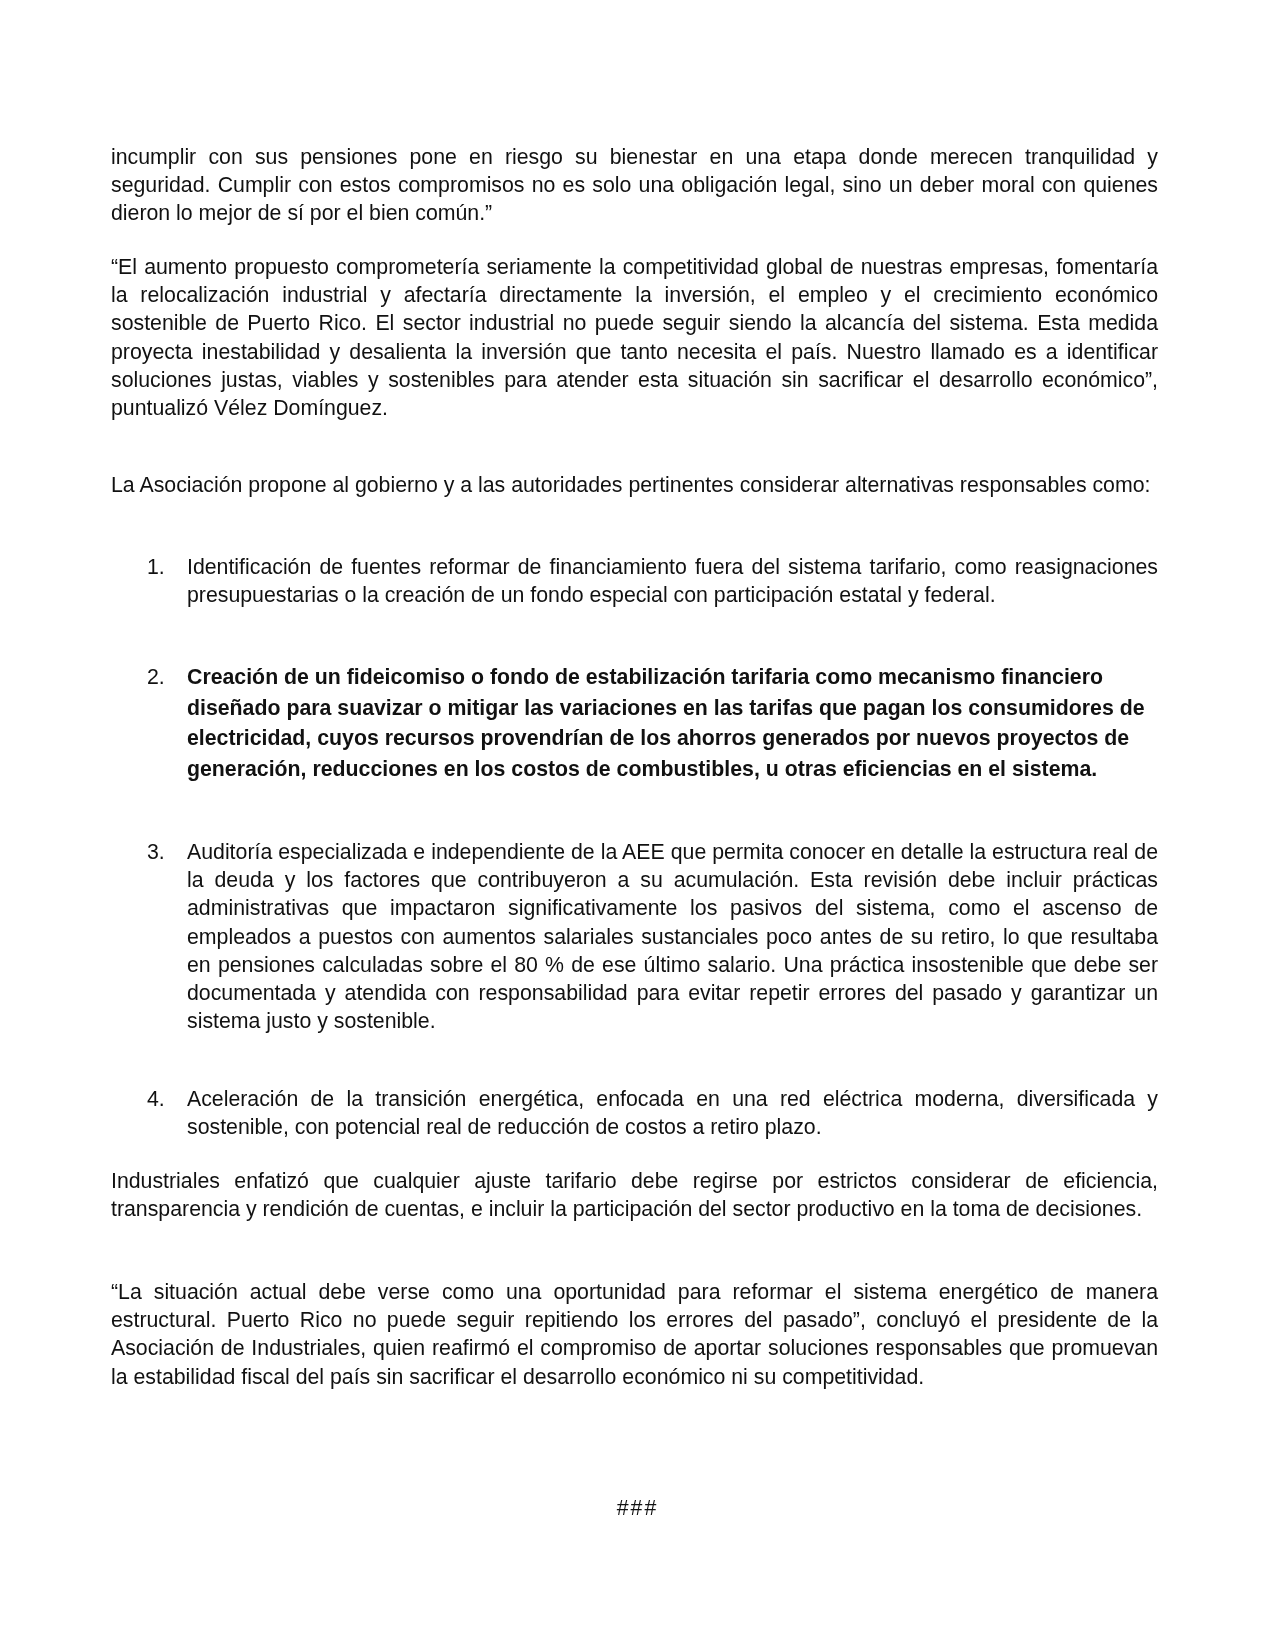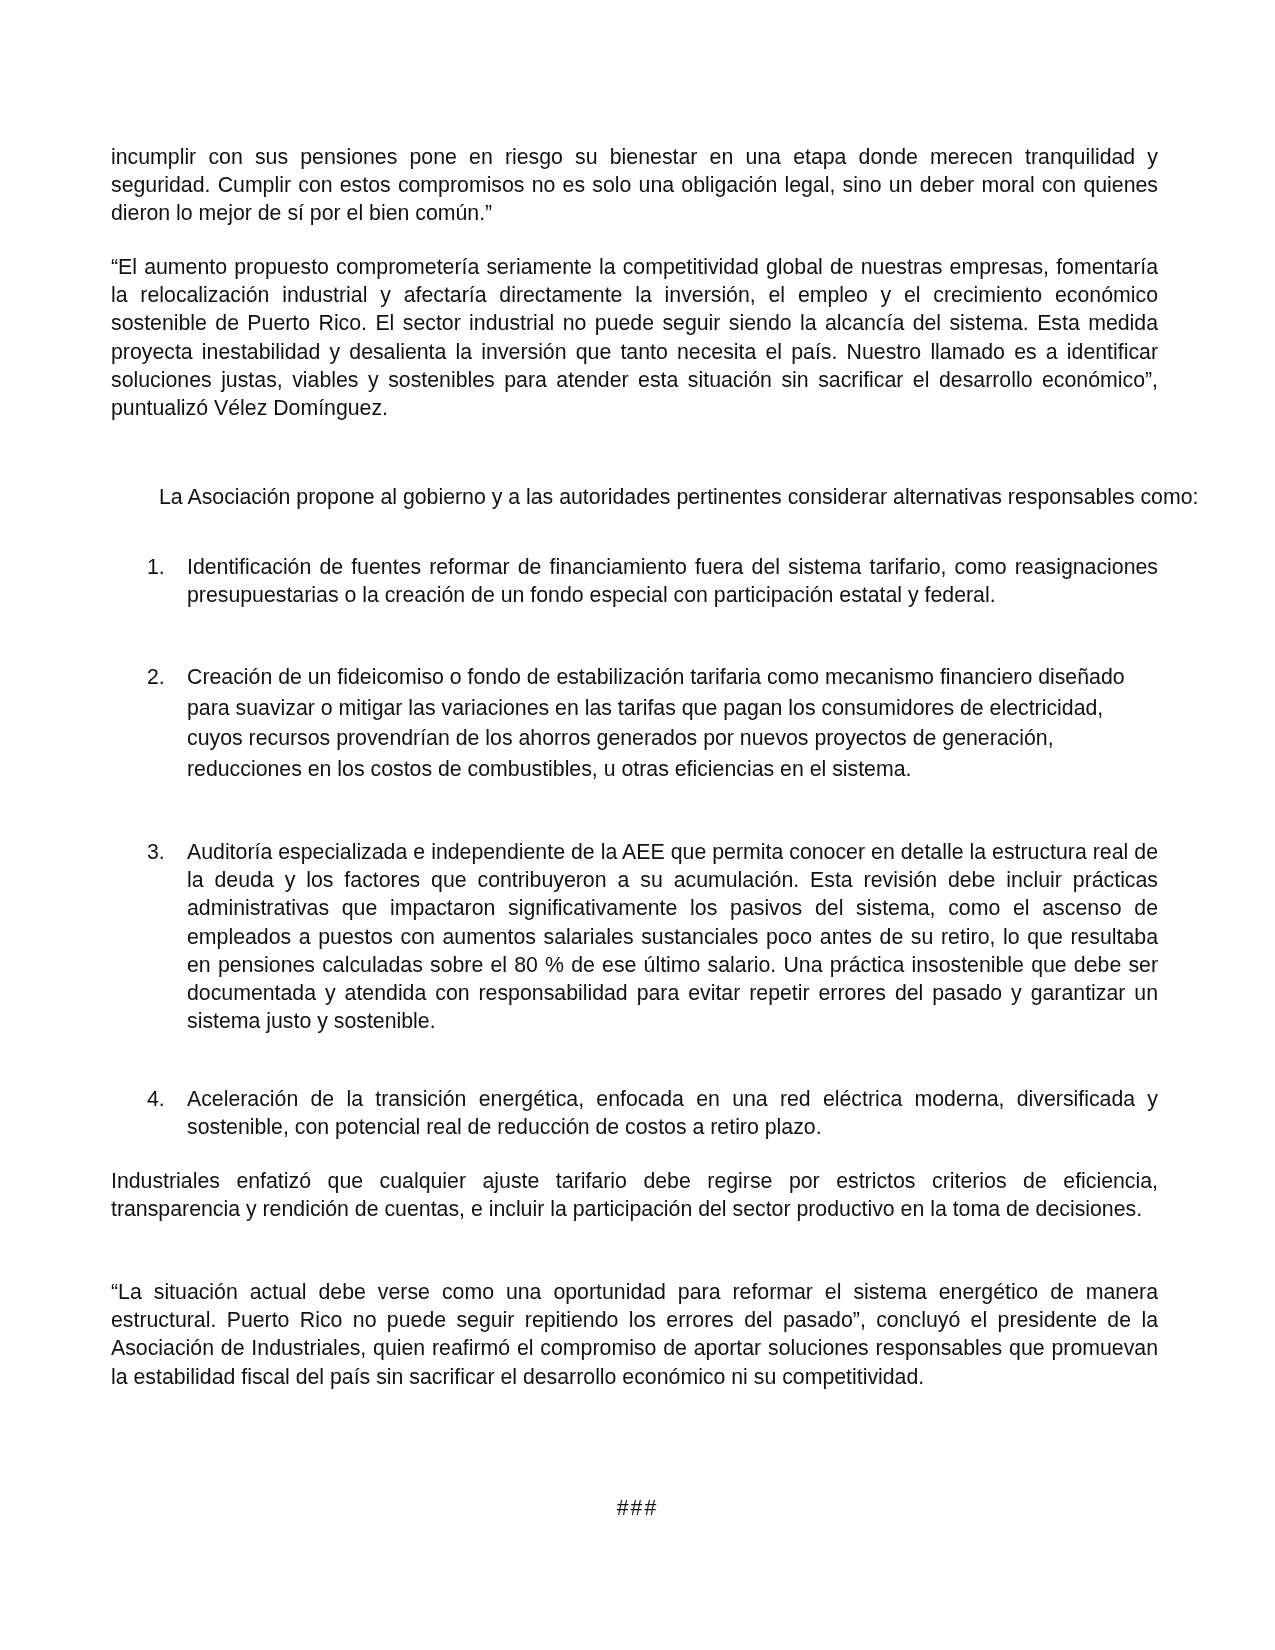--- a/index.html
+++ b/index.html
@@ -5,34 +5,34 @@
   html, body { margin: 0; padding: 0; background: #ffffff; }
   body { width: 1275px; height: 1650px; position: relative; overflow: hidden;
          font-family: "Liberation Sans", sans-serif; color: #111; }
   .page { position: absolute; left: 0; top: 0; width: 1275px; height: 1404px; }
   .p { position: absolute; left: 111px; width: 1047px; font-size: 21.3px;
        line-height: 28.2px; text-align: justify; margin: 0; }
   .li { position: absolute; left: 111px; width: 1047px; font-size: 21.3px; line-height: 28.2px; }
   .li .num { position: absolute; left: 36px; top: 0; }
   .li .txt { position: absolute; left: 76px; width: 971px; text-align: justify; }
   .li.loose { line-height: 30.6px; }
-  .li.loose .txt { text-align: left; }
+  .li.loose .txt { text-align: left; font-weight: bold; }
   .end { position: absolute; top: 1496px; left: 0; width: 1275px; text-align: center;
          font-size: 21.3px; letter-spacing: 2px; }
 </style>
 </head>
 <body>
 
 <div class="page">
 
   <p class="p" style="top:143px;">incumplir con sus pensiones pone en riesgo su bienestar en una etapa donde merecen tranquilidad y seguridad. Cumplir con estos compromisos no es solo una obligación legal, sino un deber moral con quienes dieron lo mejor de sí por el bien común.”</p>
 
   <p class="p" style="top:253px;">“El aumento propuesto comprometería seriamente la competitividad global de nuestras empresas, fomentaría la relocalización industrial y afectaría directamente la inversión, el empleo y el crecimiento económico sostenible de Puerto Rico. El sector industrial no puede seguir siendo la alcancía del sistema. Esta medida proyecta inestabilidad y desalienta la inversión que tanto necesita el país. Nuestro llamado es a identificar soluciones justas, viables y sostenibles para atender esta situación sin sacrificar el desarrollo económico”, puntualizó Vélez Domínguez.</p>
 
-  <p class="p" style="top:483px;margin-left:48px;">La Asociación propone al gobierno y a las autoridades pertinentes considerar alternativas responsables como:</p>
+  <p class="p" style="top:471px;">La Asociación propone al gobierno y a las autoridades pertinentes considerar alternativas responsables como:</p>
 
   <div class="li" style="top:553px;">
     <span class="num">1.</span>
     <span class="txt">Identificación de fuentes reformar de financiamiento fuera del sistema tarifario, como reasignaciones presupuestarias o la creación de un fondo especial con participación estatal y federal.</span>
   </div>
 
   <div class="li loose" style="top:662px;">
     <span class="num">2.</span>
     <span class="txt">Creación de un fideicomiso o fondo de estabilización tarifaria como mecanismo financiero diseñado para suavizar o mitigar las variaciones en las tarifas que pagan los consumidores de electricidad, cuyos recursos provendrían de los ahorros generados por nuevos proyectos de generación, reducciones en los costos de combustibles, u otras eficiencias en el sistema.</span>
   </div>
@@ -40,19 +40,19 @@
   <div class="li" style="top:838px;">
     <span class="num">3.</span>
     <span class="txt">Auditoría especializada e independiente de la AEE que permita conocer en detalle la estructura real de la deuda y los factores que contribuyeron a su acumulación. Esta revisión debe incluir prácticas administrativas que impactaron significativamente los pasivos del sistema, como el ascenso de empleados a puestos con aumentos salariales sustanciales poco antes de su retiro, lo que resultaba en pensiones calculadas sobre el 80 % de ese último salario. Una práctica insostenible que debe ser documentada y atendida con responsabilidad para evitar repetir errores del pasado y garantizar un sistema justo y sostenible.</span>
   </div>
 
   <div class="li" style="top:1085px;">
     <span class="num">4.</span>
     <span class="txt">Aceleración de la transición energética, enfocada en una red eléctrica moderna, diversificada y sostenible, con potencial real de reducción de costos a retiro plazo.</span>
   </div>
 
-  <p class="p" style="top:1167px;">Industriales enfatizó que cualquier ajuste tarifario debe regirse por estrictos criterios de eficiencia, transparencia y rendición de cuentas, e incluir la participación del sector productivo en la toma de decisiones.</p>
+  <p class="p" style="top:1167px;">Industriales enfatizó que cualquier ajuste tarifario debe regirse por estrictos considerar de eficiencia, transparencia y rendición de cuentas, e incluir la participación del sector productivo en la toma de decisiones.</p>
 
   <p class="p" style="top:1278px;">“La situación actual debe verse como una oportunidad para reformar el sistema energético de manera estructural. Puerto Rico no puede seguir repitiendo los errores del pasado”, concluyó el presidente de la Asociación de Industriales, quien reafirmó el compromiso de aportar soluciones responsables que promuevan la estabilidad fiscal del país sin sacrificar el desarrollo económico ni su competitividad.</p>
 
   <div class="end">###</div>
 
 </div>
 
 </body></html>

